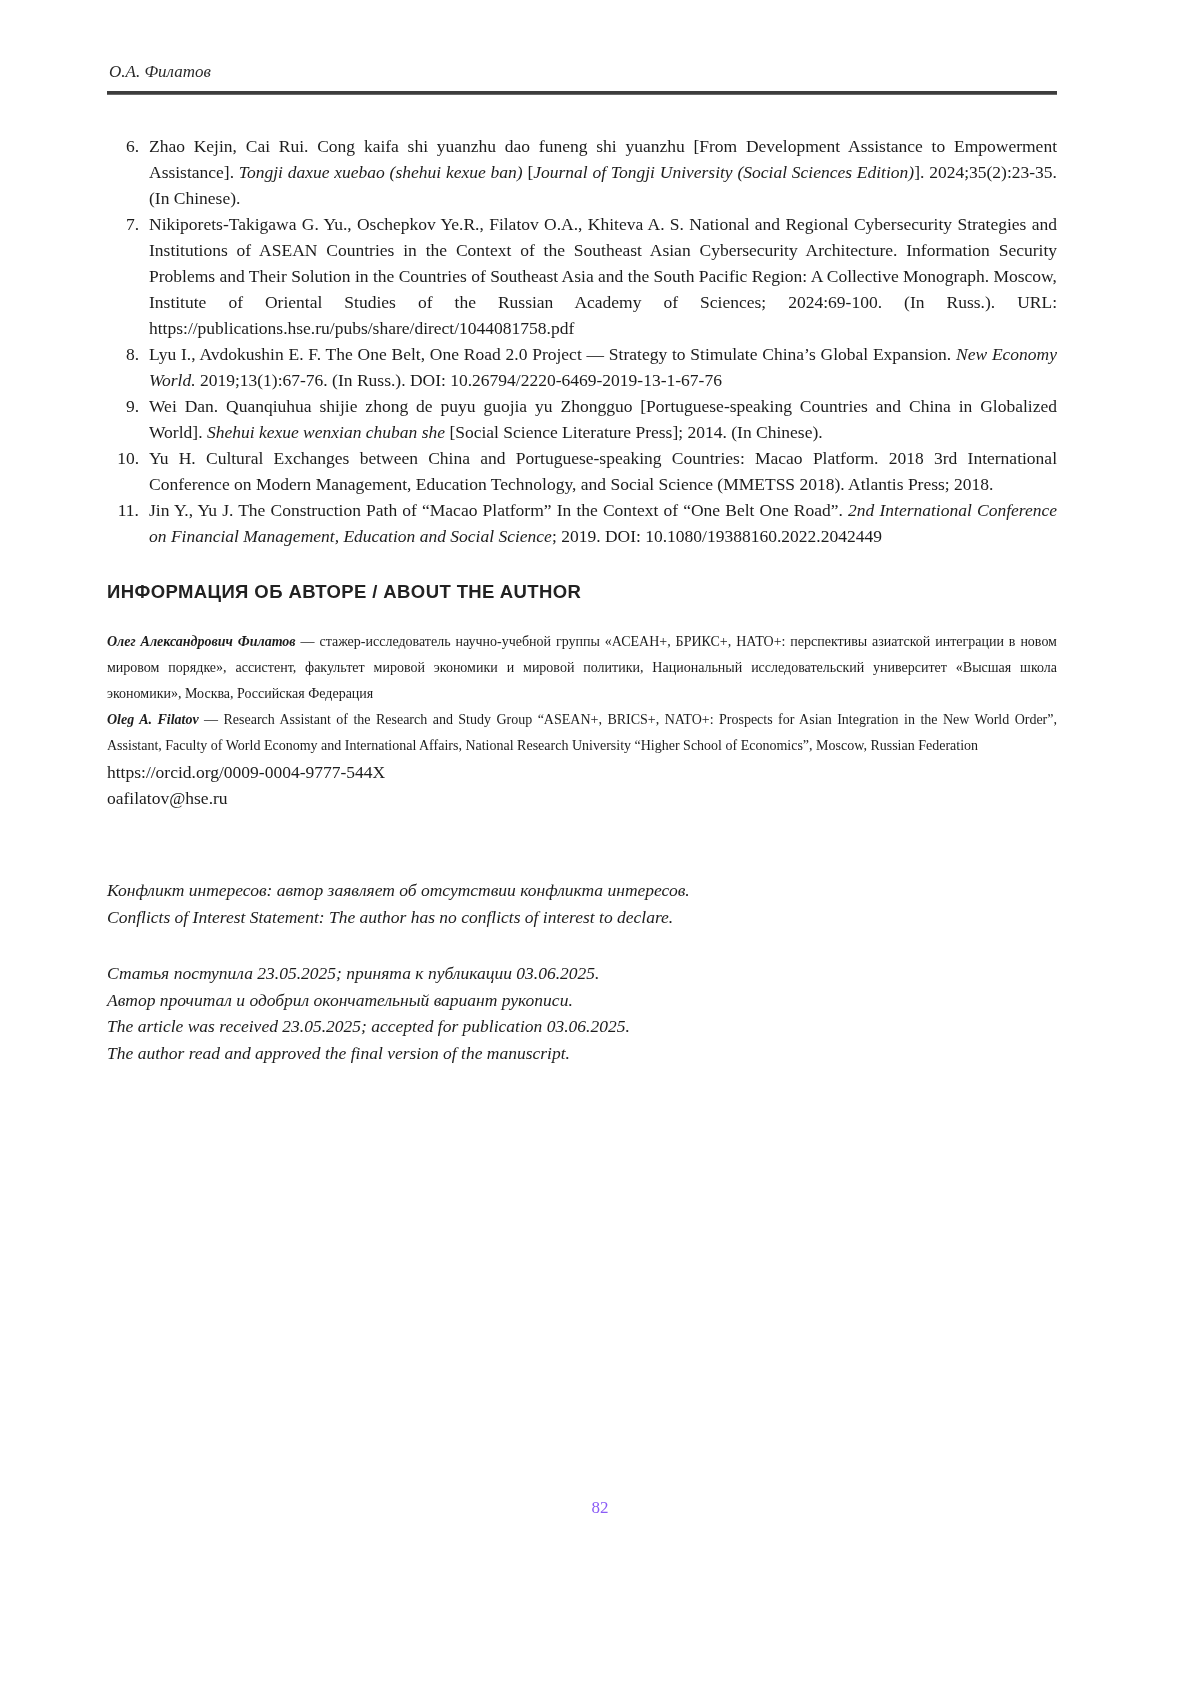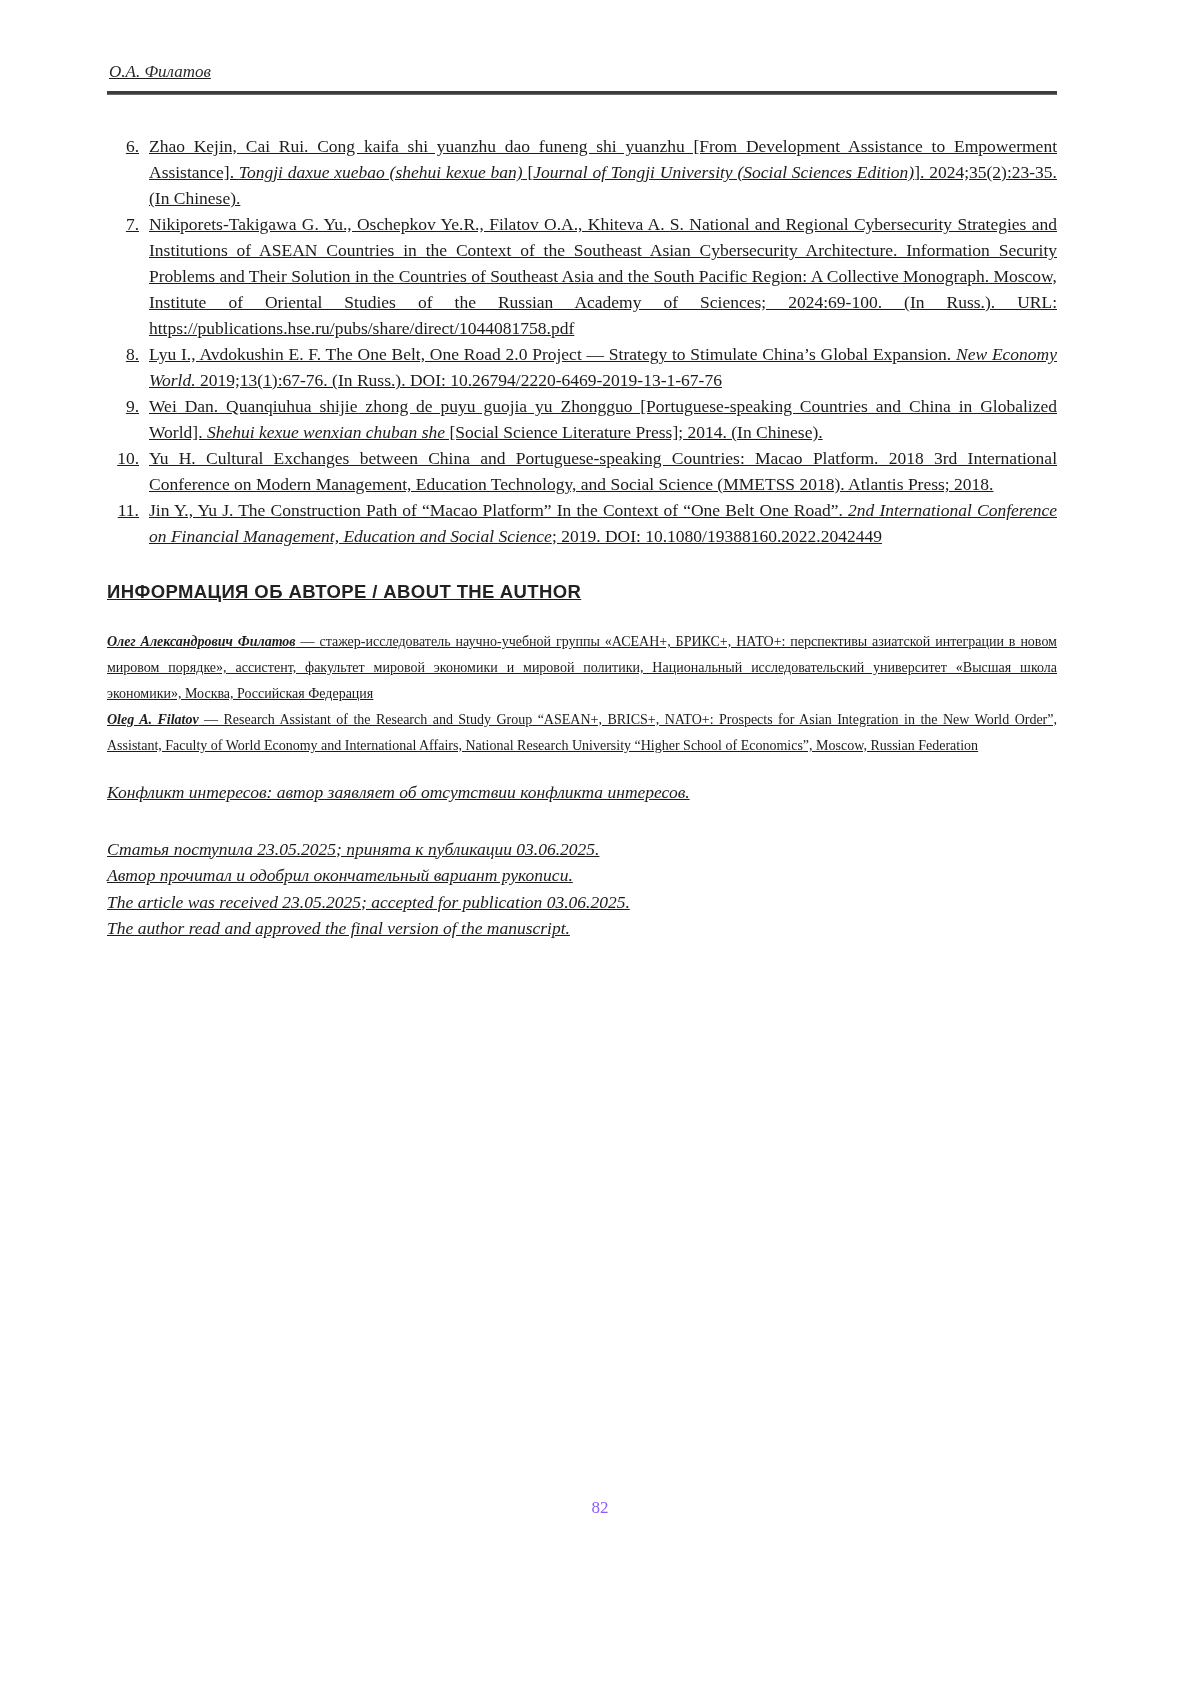--- a/index.html
+++ b/index.html
@@ -10,21 +10,20 @@
     font-family: "Liberation Serif", "DejaVu Serif", serif;
     color: #1c1c1c;
   }
   .page {
     position: relative;
     width: 1164px;
     height: 1697px;
     background: #ffffff;
     padding: 62px 107px 16px 107px;
     overflow: hidden;
-    text-decoration: underline;
   }
   .running-head {
     font-style: italic;
     font-size: 17px;
     color: #2a2a2a;
     padding-bottom: 9px;
     padding-left: 2px;
   }
   .head-rule {
     height: 4px;
@@ -68,21 +67,21 @@
   }
   .links p {
     font-size: 17.5px;
     line-height: 26px;
   }
   .statements .statement-line {
     font-style: italic;
     font-size: 17.5px;
     line-height: 26.5px;
   }
-  .conflict-block { margin-top: 20px; }
+  .conflict-block { margin-top: 66px; }
   .dates-block { margin-top: 30px; }
   .page-number {
     position: absolute;
     top: 1498px;
     left: 0;
     width: 1200px;
     text-align: center;
     font-size: 17px;
     color: #8b5cf6;
   }
@@ -132,24 +131,29 @@
   </section>
 
   <h2 class="section-heading">ИНФОРМАЦИЯ ОБ АВТОРЕ / ABOUT THE AUTHOR</h2>
 
   <section class="bio">
   <p class="bio-paragraph"><span class="seg-bold-italic">Олег Александрович Филатов</span><span class="seg-normal"> — стажер-исследователь научно-учебной группы «АСЕАН+, БРИКС+, НАТО+: перспективы азиатской интеграции в новом мировом порядке», ассистент, факультет мировой экономики и мировой политики, Национальный исследовательский университет «Высшая школа экономики», Москва, Российская Федерация</span></p>
 
   <p class="bio-paragraph"><span class="seg-bold-italic">Oleg A. Filatov</span><span class="seg-normal"> — Research Assistant of the Research and Study Group “ASEAN+, BRICS+, NATO+: Prospects for Asian Integration in the New World Order”, Assistant, Faculty of World Economy and International Affairs, National Research University “Higher School of Economics”, Moscow, Russian Federation</span></p>
 </section>
 
+  <div class="links">
+    <p>https://orcid.org/0009-0004-9777-544X</p>
+    <p>oafilatov@hse.ru</p>
+  </div>
 
   <div class="statements conflict-block">
   <p class="statement-line">Конфликт интересов: автор заявляет об отсутствии конфликта интересов.</p>
 
+  <p class="statement-line">Conflicts of Interest Statement: The author has no conflicts of interest to declare.</p>
 </div>
 
   <div class="statements dates-block">
   <p class="statement-line">Статья поступила 23.05.2025; принята к публикации 03.06.2025.</p>
 
   <p class="statement-line">Автор прочитал и одобрил окончательный вариант рукописи.</p>
 
   <p class="statement-line">The article was received 23.05.2025; accepted for publication 03.06.2025.</p>
 
   <p class="statement-line">The author read and approved the final version of the manuscript.</p>

